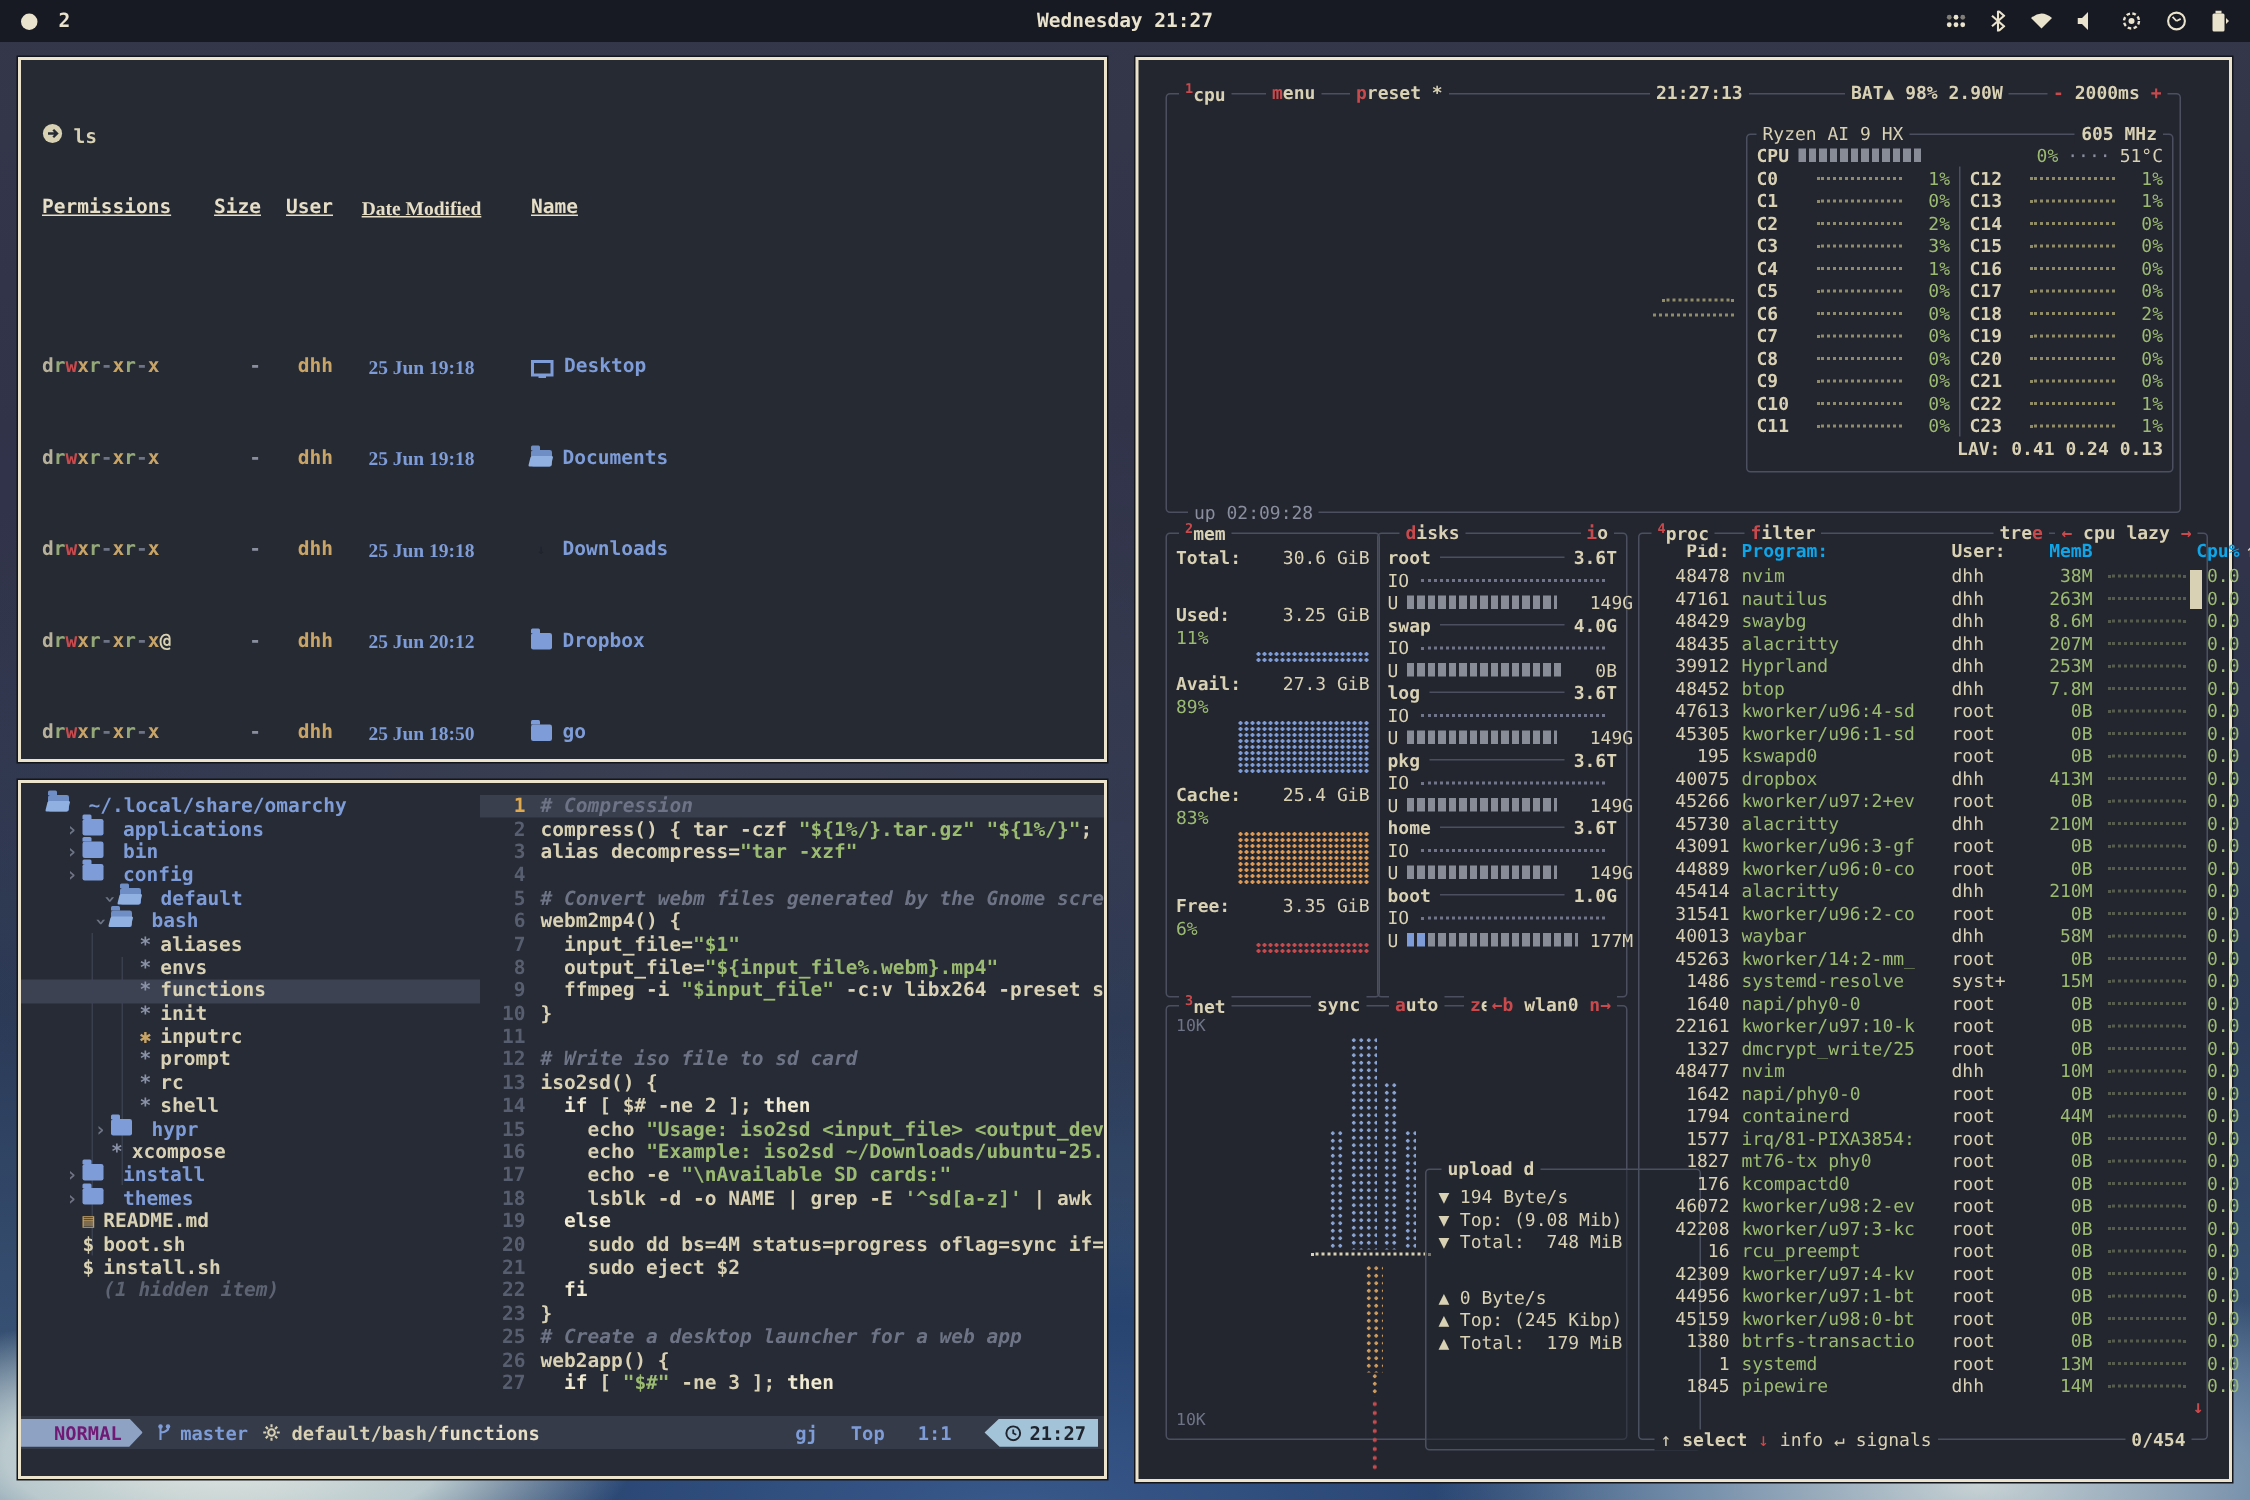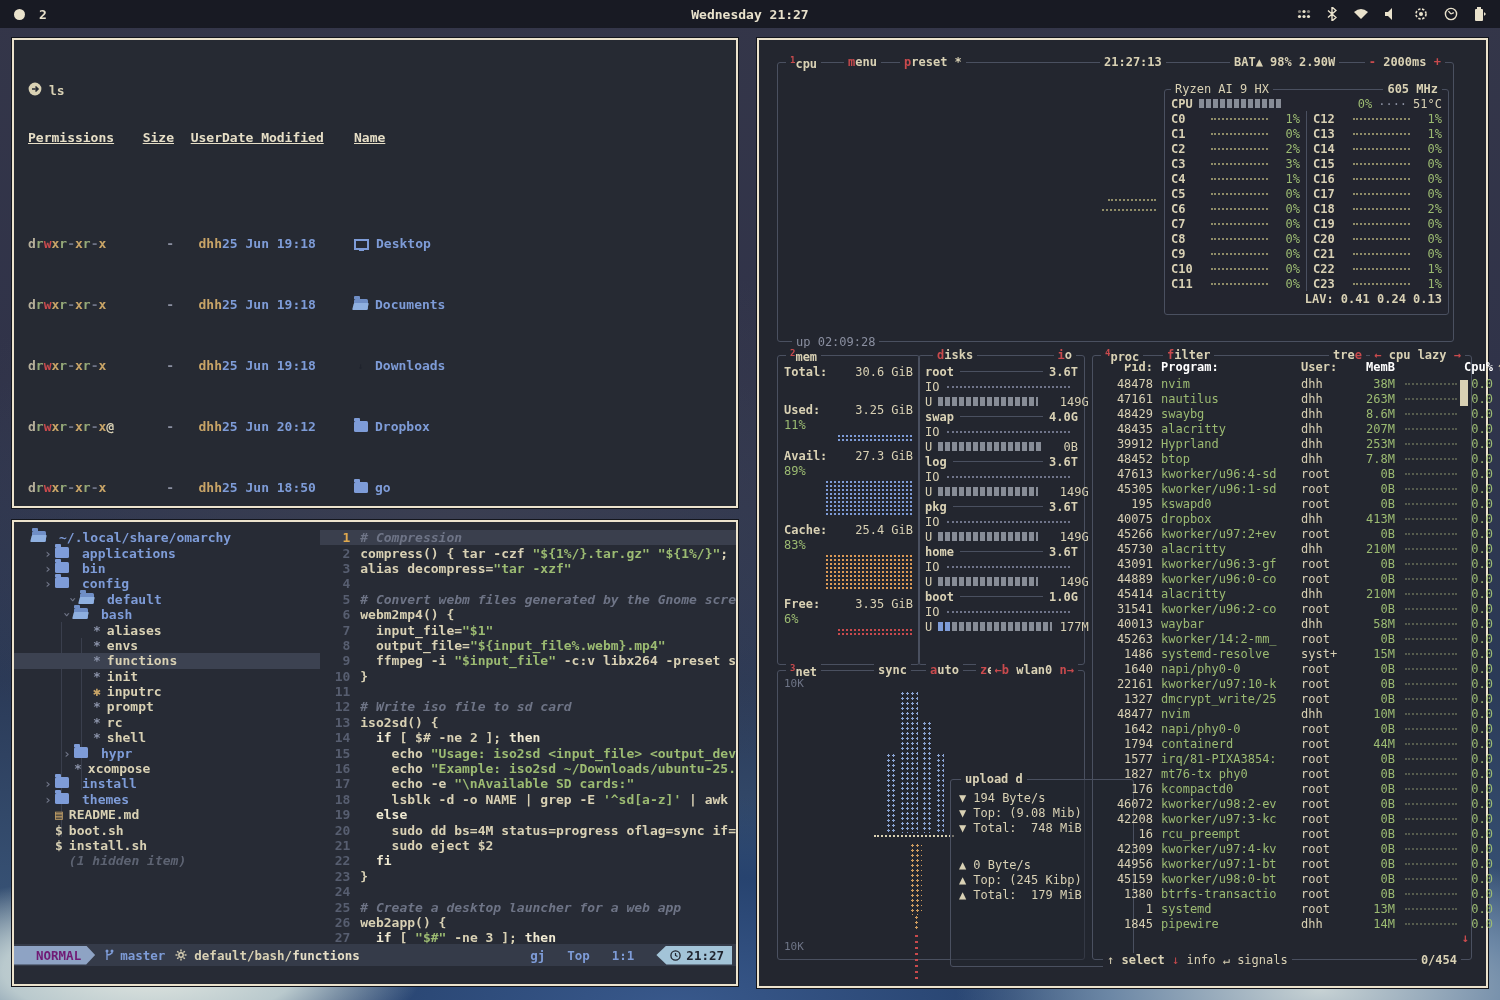--- a/index.html
+++ b/index.html
@@ -24,21 +24,21 @@
   .win{position:absolute;border:2px solid #ece3cd;box-shadow:0 0 0 1px #14161d;}
   
   #term{left:12px;top:38px;width:722px;height:466px;background:#262a33;}
   .term-body{padding:12px 0 0 14px;font-size:13px;font-weight:700;line-height:15.2px;color:#d9d1b4;white-space:pre;}
   .tprompt{display:flex;align-items:center;gap:7px;}
   .ls-head span{text-decoration:underline;color:#e6dec6;}
   .ls-row{display:flex;}
   .ls-perm{width:112px;}
   .ls-size{width:34px;text-align:right;color:#8a8fa0;}
   .ls-user{width:48px;text-align:right;color:#c8a467;}
-  .ls-date{width:118px;text-align:left;color:#7e9cd8;}
+  .ls-date{width:118px;text-align:center;color:#7e9cd8;font-family:Liberation Serif, serif;}
   .ls-name{padding-left:14px;color:#7e9cd8;display:flex;align-items:center;}
   .cd{color:#b7b09b;} .cr{color:#94a878;} .cw{color:#c84a4d;} .cx{color:#c8a467;}
   .cm{color:#6e7486;} .ca{color:#d9d1b4;}
   .cursor-block{display:inline-block;width:8px;height:14px;border:1px solid #d9d1b4;vertical-align:-2px;}
   
   .fic{display:inline-block;position:relative;width:14px;height:11px;margin-right:7px;}
   .fic.folder{background:#7e9cd8;border-radius:1.5px;}
   .fic.folder::before{content:"";position:absolute;top:-3px;left:0;width:6px;height:3px;background:#7e9cd8;border-radius:1px 1px 0 0;}
   .fic.folder-open{background:#6f8ec6;border-radius:1.5px;}
   .fic.folder-open::before{content:"";position:absolute;top:-3px;left:0;width:6px;height:3px;background:#6f8ec6;border-radius:1px 1px 0 0;}
@@ -110,21 +110,21 @@
   .core-graph{flex:1;border-bottom:2px dotted #8f8c68;margin:0 6px;height:0;}
   .core-pct{width:26px;text-align:right;color:#9cbb72;}
   .proc-head{display:flex;font-weight:700;height:18px;align-items:center;padding:2px 4px 0 4px;}
   .proc-rows{padding:0 4px;}
   .p-pid{width:56px;text-align:right;padding-right:8px;flex:none;}
   .p-prog{width:140px;color:#9cbb72;flex:none;overflow:hidden;}
   .p-user{width:50px;flex:none;}
   .p-mem{width:44px;text-align:right;color:#9cbb72;flex:none;}
   .p-graph{width:52px;border-bottom:2px dotted #565c4e;margin:0 6px 0 10px;height:0;flex:none;}
   .p-cpu{width:30px;text-align:right;color:#9cbb72;flex:none;}
-  .proc-head .p-prog,.proc-head .p-mem,.proc-head .p-cpu{color:#ffffff;}
+  .proc-head .p-prog,.proc-head .p-mem,.proc-head .p-cpu{color:#0ea5e9;}
   .scroll-thumb{position:absolute;right:3px;top:24px;width:8px;height:26px;background:#d9d1b4;}
   .scroll-down{position:absolute;right:2px;bottom:14px;color:#c84a4d;font-weight:700;}
   .net-graph{position:absolute;inset:0;}
   .ng{position:absolute;}
   .ng.blue{background:radial-gradient(#8aa4d4 1.1px,rgba(0,0,0,0) 1.2px);background-size:5px 5px;}
   .ng.tan{background:radial-gradient(#cf9c5e 1.1px,rgba(0,0,0,0) 1.2px);background-size:5px 5px;}
   .ng.red{background:radial-gradient(#c84a4d 1.1px,rgba(0,0,0,0) 1.2px);background-size:5px 6px;}
   .ng.mid{border-top:2px dotted #d9d1b4;}
   .upload-box{position:absolute;border:1px solid #4a5060;border-radius:3px;background:rgba(35,38,47,.55);}
   .ub-line{display:flex;height:15px;align-items:center;white-space:pre;padding:0 8px;}
@@ -573,24 +573,20 @@
             <div class="cl">
               <span class="ln">22</span>
               <span class="ct"><span class="tok k">  </span><span class="tok b">fi</span></span>
             </div>
 
             <div class="cl">
               <span class="ln">23</span>
               <span class="ct"><span class="tok k">}</span></span>
             </div>
 
-            <div class="cl">
-              <span class="ln">24</span>
-              <span class="ct"></span>
-            </div>
 
             <div class="cl">
               <span class="ln">25</span>
               <span class="ct"><span class="tok c"># Create a desktop launcher for a web app</span></span>
             </div>
 
             <div class="cl">
               <span class="ln">26</span>
               <span class="ct"><span class="tok k">web2app() {</span></span>
             </div>

